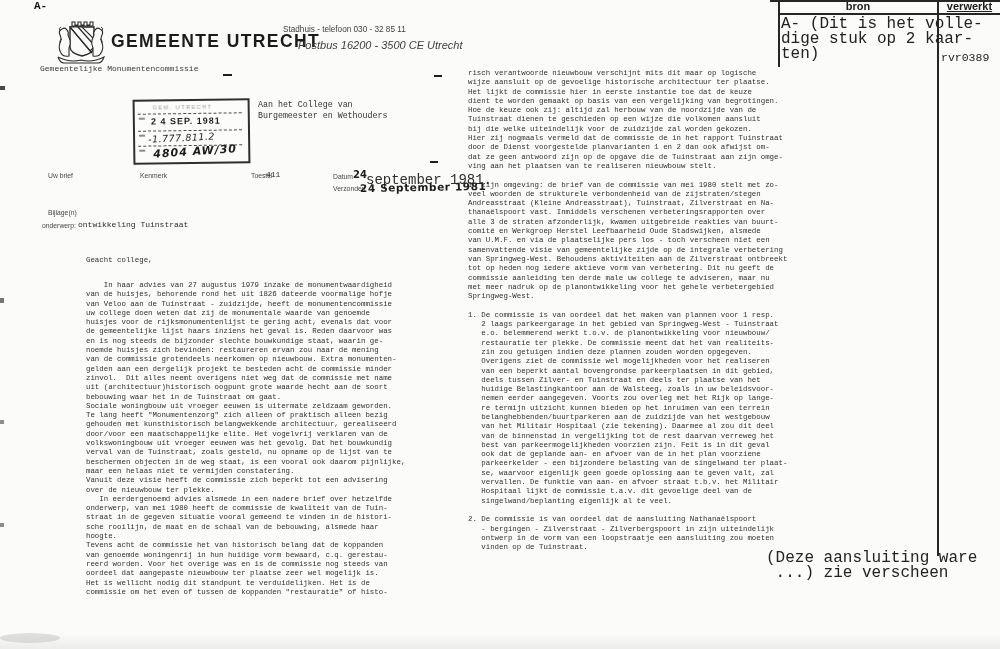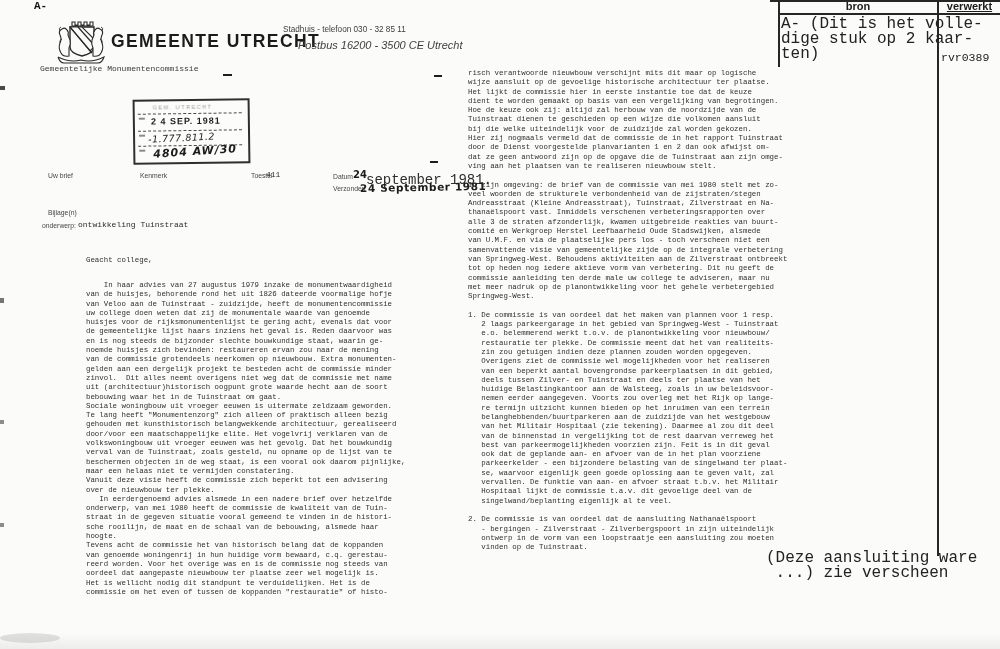--- a/index.html
+++ b/index.html
@@ -71,20 +71,22 @@
     <div class="abs sans" style="left:16px;top:15px;font-size:9px;font-weight:bold;letter-spacing:1px;color:#1f1f1f;">2 4 SEP. 1981</div>
     <div class="abs dashed" style="left:3px;top:29px;width:104px;"></div>
     <div class="abs hand" style="left:13px;top:31px;font-size:9.5px;font-style:italic;transform:rotate(-2deg);letter-spacing:.5px;">-1.777.811.2</div>
     <div class="abs dashed" style="left:3px;top:44px;width:104px;"></div>
     <div class="abs hand" style="left:18px;top:44px;font-size:11px;font-style:italic;font-weight:bold;transform:rotate(-3deg);letter-spacing:1px;">4804 AW/30</div>
     <div class="speck faint" style="left:4px;top:16px;width:6px;height:2px;"></div>
     <div class="speck faint" style="left:4px;top:33px;width:6px;height:2px;"></div>
     <div class="speck faint" style="left:4px;top:48px;width:6px;height:2px;"></div>
   </div>
 
+  <div class="abs mono" style="left:258px;top:99px;font-size:8.3px;line-height:11px;white-space:pre;color:#333;">Aan het College van
+Burgemeester en Wethouders</div>
 
   <div class="abs formlabel" style="left:48px;top:172px;">Uw brief</div>
   <div class="abs formlabel" style="left:140px;top:172px;">Kenmerk</div>
   <div class="abs formlabel" style="left:251px;top:172px;">Toestel</div>
   <div class="abs mono" style="left:266px;top:170px;font-size:8px;">411</div>
   <div class="abs formlabel" style="left:333px;top:173px;">Datum</div>
   <div class="abs hand" style="left:353px;top:169px;font-size:10px;font-weight:bold;">24</div>
   <div class="abs mono" style="left:366px;top:172px;font-size:14px;">september 1981.</div>
   <div class="abs formlabel" style="left:333px;top:185px;">Verzonden</div>
   <div class="abs hand" style="left:360px;top:181px;font-size:10.5px;font-weight:bold;transform:rotate(-1deg);letter-spacing:.6px;">24 September 1981</div>

